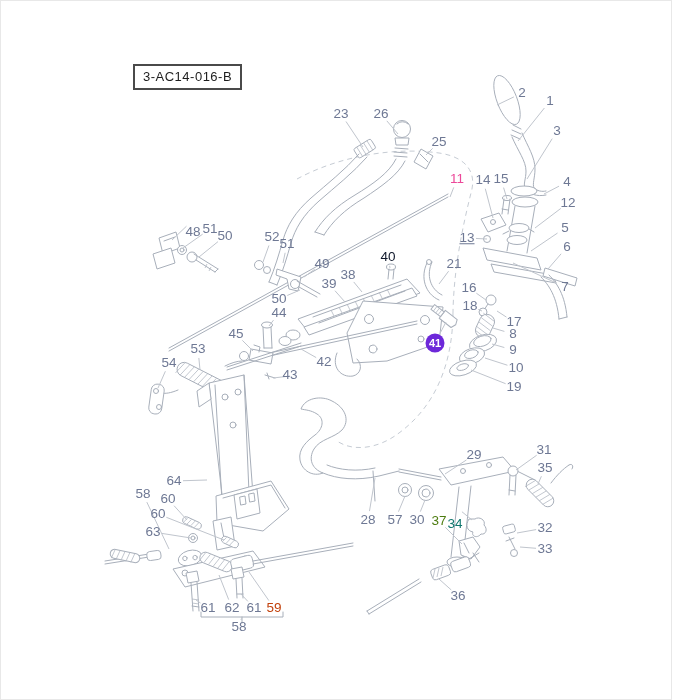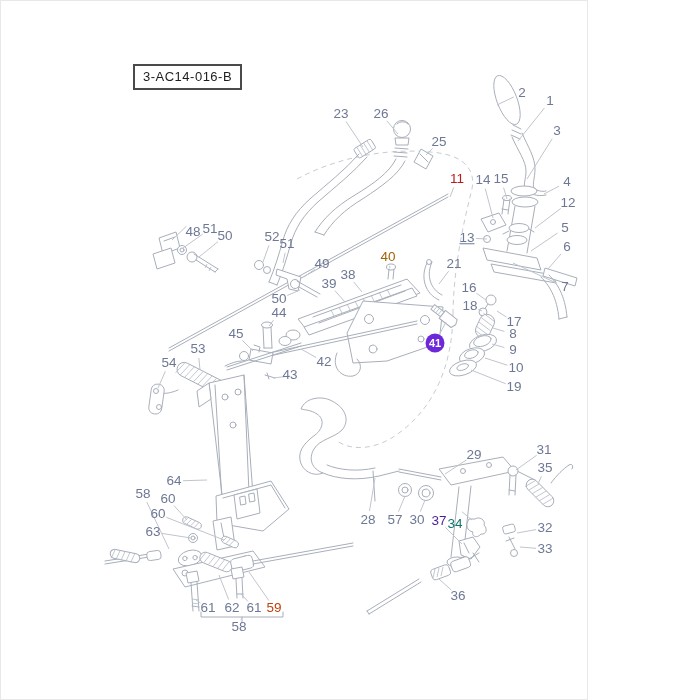--- a/index.html
+++ b/index.html
@@ -1,16 +1,16 @@
 <!DOCTYPE html>
 <html><head>
 <meta charset="utf-8">
 <style>
   html,body{margin:0;padding:0;background:#fff;}
-  #stage{position:relative;width:588px;height:700px;background:#ffffff;
+  #stage{position:relative;width:672px;height:700px;background:#ffffff;
          border:1px solid #e8e8e8;box-sizing:border-box;overflow:hidden;
          font-family:"Liberation Sans", sans-serif;}
   #art,#leaders{position:absolute;left:0;top:0;}
   #code-box{position:absolute;left:132px;top:63px;border:2px solid #4a4a4a;
             background:#fff;padding:3px 8px 4px 8px;font-size:13px;color:#1d1d1d;
             letter-spacing:0.5px;}
   .callout{position:absolute;transform:translate(-50%,-50%);font-size:13.5px;
            line-height:1;white-space:nowrap;}
   .callout.hl{width:19px;height:19px;border-radius:50%;display:flex;
               align-items:center;justify-content:center;font-size:11px;
@@ -367,21 +367,21 @@
       <div class="callout" style="left: 549px; top: 100px; color: rgb(110, 120, 148);">1</div>
       <div class="callout" style="left: 521px; top: 92px; color: rgb(110, 120, 148);">2</div>
       <div class="callout" style="left: 556px; top: 130px; color: rgb(110, 120, 148);">3</div>
       <div class="callout" style="left: 566px; top: 181px; color: rgb(110, 120, 148);">4</div>
       <div class="callout" style="left: 564px; top: 227px; color: rgb(110, 120, 148);">5</div>
       <div class="callout" style="left: 566px; top: 246px; color: rgb(110, 120, 148);">6</div>
       <div class="callout" style="left: 564px; top: 286px; color: rgb(110, 120, 148);">7</div>
       <div class="callout" style="left: 512px; top: 333px; color: rgb(110, 120, 148);">8</div>
       <div class="callout" style="left: 512px; top: 349px; color: rgb(110, 120, 148);">9</div>
       <div class="callout" style="left: 515px; top: 367px; color: rgb(110, 120, 148);">10</div>
-      <div class="callout" style="left: 456px; top: 178px; color: #b91c1c;">11</div>
+      <div class="callout" style="left: 456px; top: 178px; color: #ec4899;">11</div>
       <div class="callout" style="left: 567px; top: 202px; color: rgb(110, 120, 148);">12</div>
       <div class="callout" style="left: 466px; top: 237px; color: rgb(110, 120, 148); text-decoration: underline;">13</div>
       <div class="callout" style="left: 482px; top: 179px; color: rgb(110, 120, 148);">14</div>
       <div class="callout" style="left: 500px; top: 178px; color: rgb(110, 120, 148);">15</div>
       <div class="callout" style="left: 468px; top: 287px; color: rgb(110, 120, 148);">16</div>
       <div class="callout" style="left: 513px; top: 321px; color: rgb(110, 120, 148);">17</div>
       <div class="callout" style="left: 469px; top: 305px; color: rgb(110, 120, 148);">18</div>
       <div class="callout" style="left: 513px; top: 386px; color: rgb(110, 120, 148);">19</div>
       <div class="callout" style="left: 453px; top: 263px; color: rgb(110, 120, 148);">21</div>
       <div class="callout" style="left: 340px; top: 113px; color: rgb(110, 120, 148);">23</div>
@@ -389,24 +389,24 @@
       <div class="callout" style="left: 380px; top: 113px; color: rgb(110, 120, 148);">26</div>
       <div class="callout" style="left: 367px; top: 519px; color: rgb(110, 120, 148);">28</div>
       <div class="callout" style="left: 473px; top: 454px; color: rgb(110, 120, 148);">29</div>
       <div class="callout" style="left: 416px; top: 519px; color: rgb(110, 120, 148);">30</div>
       <div class="callout" style="left: 543px; top: 449px; color: rgb(110, 120, 148);">31</div>
       <div class="callout" style="left: 544px; top: 527px; color: rgb(110, 120, 148);">32</div>
       <div class="callout" style="left: 544px; top: 548px; color: rgb(110, 120, 148);">33</div>
       <div class="callout" style="left: 454px; top: 523px; color: #0f766e;">34</div>
       <div class="callout" style="left: 544px; top: 467px; color: rgb(110, 120, 148);">35</div>
       <div class="callout" style="left: 457px; top: 595px; color: rgb(110, 120, 148);">36</div>
-      <div class="callout" style="left: 438px; top: 520px; color: #4c1d95;">37</div>
+      <div class="callout" style="left: 438px; top: 520px; color: #4d7c0f;">37</div>
       <div class="callout" style="left: 347px; top: 274px; color: rgb(110, 120, 148);">38</div>
       <div class="callout" style="left: 328px; top: 283px; color: rgb(110, 120, 148);">39</div>
-      <div class="callout" style="left: 387px; top: 256px; color: #a16207;">40</div>
+      <div class="callout" style="left: 387px; top: 256px; color: #0f172a;">40</div>
       <div class="callout hl" style="left: 434px; top: 342px; color: rgb(255, 255, 255); background: #6d28d9;">41</div>
       <div class="callout" style="left: 323px; top: 361px; color: rgb(110, 120, 148);">42</div>
       <div class="callout" style="left: 289px; top: 374px; color: rgb(110, 120, 148);">43</div>
       <div class="callout" style="left: 278px; top: 312px; color: rgb(110, 120, 148);">44</div>
       <div class="callout" style="left: 235px; top: 333px; color: rgb(110, 120, 148);">45</div>
       <div class="callout" style="left: 192px; top: 219px; color: rgb(110, 120, 148); margin-top: 12px;">48</div>
       <div class="callout" style="left: 321px; top: 263px; color: rgb(110, 120, 148);">49</div>
       <div class="callout" style="left: 224px; top: 235px; color: rgb(110, 120, 148);">50</div>
       <div class="callout" style="left: 209px; top: 228px; color: rgb(110, 120, 148);">51</div>
       <div class="callout" style="left: 271px; top: 236px; color: rgb(110, 120, 148);">52</div>

